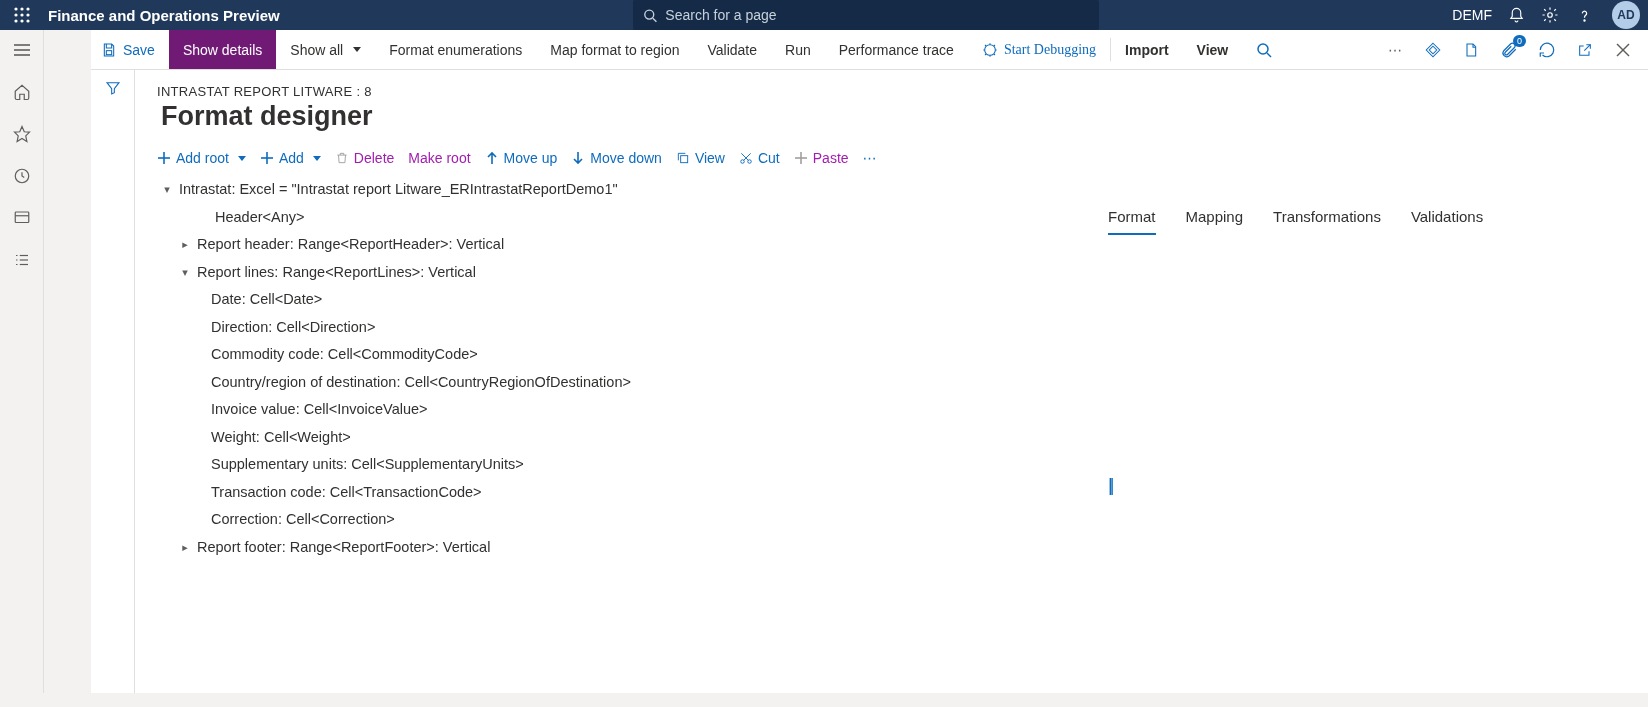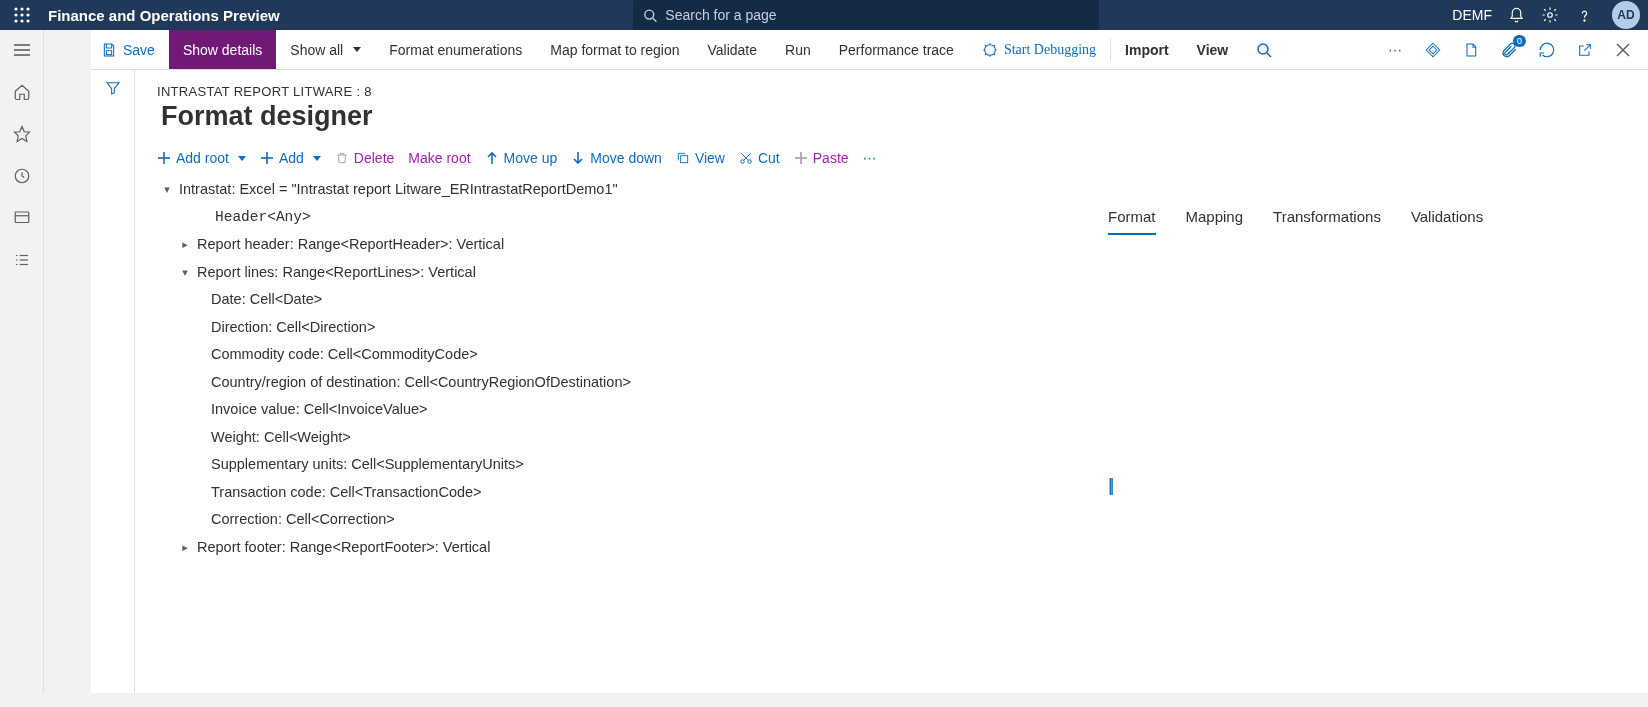--- a/index.html
+++ b/index.html
@@ -51,21 +51,21 @@
   .tb-btn.grey { color: #a21caf; cursor: default; }
   .tb-btn svg { flex: 0 0 auto; }
   .chev-down { width:0; height:0; border-left:4px solid transparent; border-right:4px solid transparent; border-top:5px solid currentColor; display:inline-block; margin-left:4px; }
 
   .tree { font-size: 14.5px; line-height: 27.5px; color:#323130; }
   .tree-row { display: flex; align-items: center; gap: 6px; white-space: nowrap; }
   .caret { width: 12px; display: inline-flex; justify-content: center; color: #605e5c; cursor: pointer; font-size: 11px; }
   .caret.open::before { content: "▾"; }
   .caret.closed::before { content: "▸"; }
   .indent-0 { padding-left: 4px; }
-  .indent-1 { padding-left: 40px; font-family: Liberation Mono, monospace; }
+  .indent-1 { padding-left: 40px; }
   .indent-2 { padding-left: 54px; }
 
   .tabs-row { display: flex; gap: 30px; font-size: 15px; padding-top: 6px; margin-top: 132px; border-bottom: none; }
   .tab { padding-bottom: 8px; cursor: pointer; color: #323130; text-align: right; }
   .tab.active { border-bottom: 2px solid #0f6cbd; font-weight: 400; }
   .blink-cursor { margin-top: 240px; margin-left: 0px; color:#0f6cbd; font-size:18px; letter-spacing:-3px; }
 </style>
 </head>
 <body>
 

